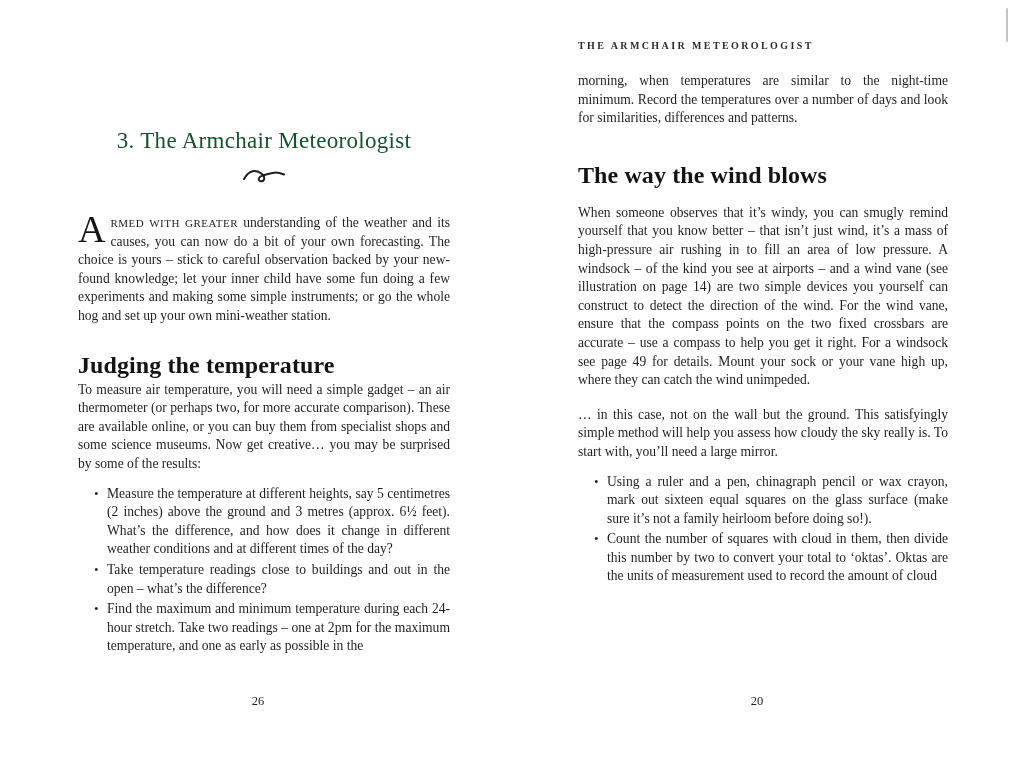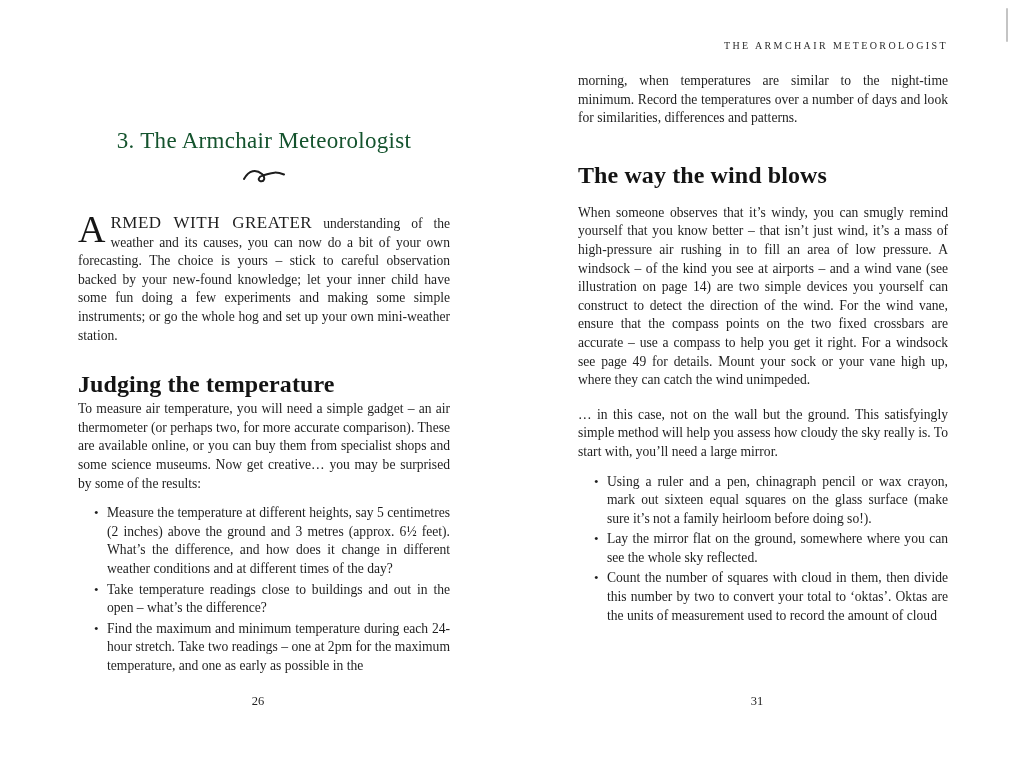--- a/index.html
+++ b/index.html
@@ -32,42 +32,42 @@
     letter-spacing: 0.3px;
     color: #14532d;
   }
   .ornament {
     text-align: center;
     margin-top: 12px;
     height: 22px;
   }
   .running-head {
     margin-top: 40px;
-    text-align: right;
+    text-align: left;
     font-size: 10px;
     letter-spacing: 2.4px;
     color: #2b2b2b;
-    font-weight: normal;
+    font-weight: bold;
   }
   p.body-text {
     margin: 2px 0 0 0;
     font-size: 13.6px;
     line-height: 18.6px;
     text-align: justify;
   }
   p.intro { margin-top: 26px; }
   .dropcap {
     float: left;
     font-size: 38px;
     line-height: 31px;
     padding-right: 5px;
     color: #161616;
   }
   .lead-smallcaps {
-    font-size: 17px;
+    font-size: 11px;
     letter-spacing: 0.5px;
   }
   h2.section-heading {
     margin: 26px 0 0 0;
     font-size: 24px;
     font-weight: bold;
     color: #141414;
     letter-spacing: 0.1px;
   }
   h2.mt-lg { margin-top: 34px; }
@@ -147,20 +147,19 @@
 
   <h2 class="section-heading mt-lg">The way the wind blows</h2>
 
   <p class="body-text" style="margin-top:15px;">When someone observes that it’s windy, you can smugly remind yourself that you know better – that isn’t just wind, it’s a mass of high-pressure air rushing in to fill an area of low pressure. A windsock – of the kind you see at airports – and a wind vane (see illustration on page 14) are two simple devices you yourself can construct to detect the direction of the wind. For the wind vane, ensure that the compass points on the two fixed crossbars are accurate – use a compass to help you get it right. For a windsock see page 49 for details. Mount your sock or your vane high up, where they can catch the wind unimpeded.</p>
 
 
   <p class="body-text" style="margin-top:16px;">… in this case, not on the wall but the ground. This satisfyingly simple method will help you assess how cloudy the sky really is. To start with, you’ll need a large mirror.</p>
 
   <ul class="bullets">
     <li>Using a ruler and a pen, chinagraph pencil or wax crayon, mark out sixteen equal squares on the glass surface (make sure it’s not a family heirloom before doing so!).</li>
-    <li>Lay the mirror flat on the ground, somewhere where you can see the whole sky reflected.</li>
     <li>Count the number of squares with cloud in them, then divide this number by two to convert your total to ‘oktas’. Oktas are the units of measurement used to record the amount of cloud</li>
   </ul>
 
-  <div class="page-number">31</div>
+  <div class="page-number">20</div>
 </div>
 
 <div class="scroll-thumb"></div>
 
 </body></html>

